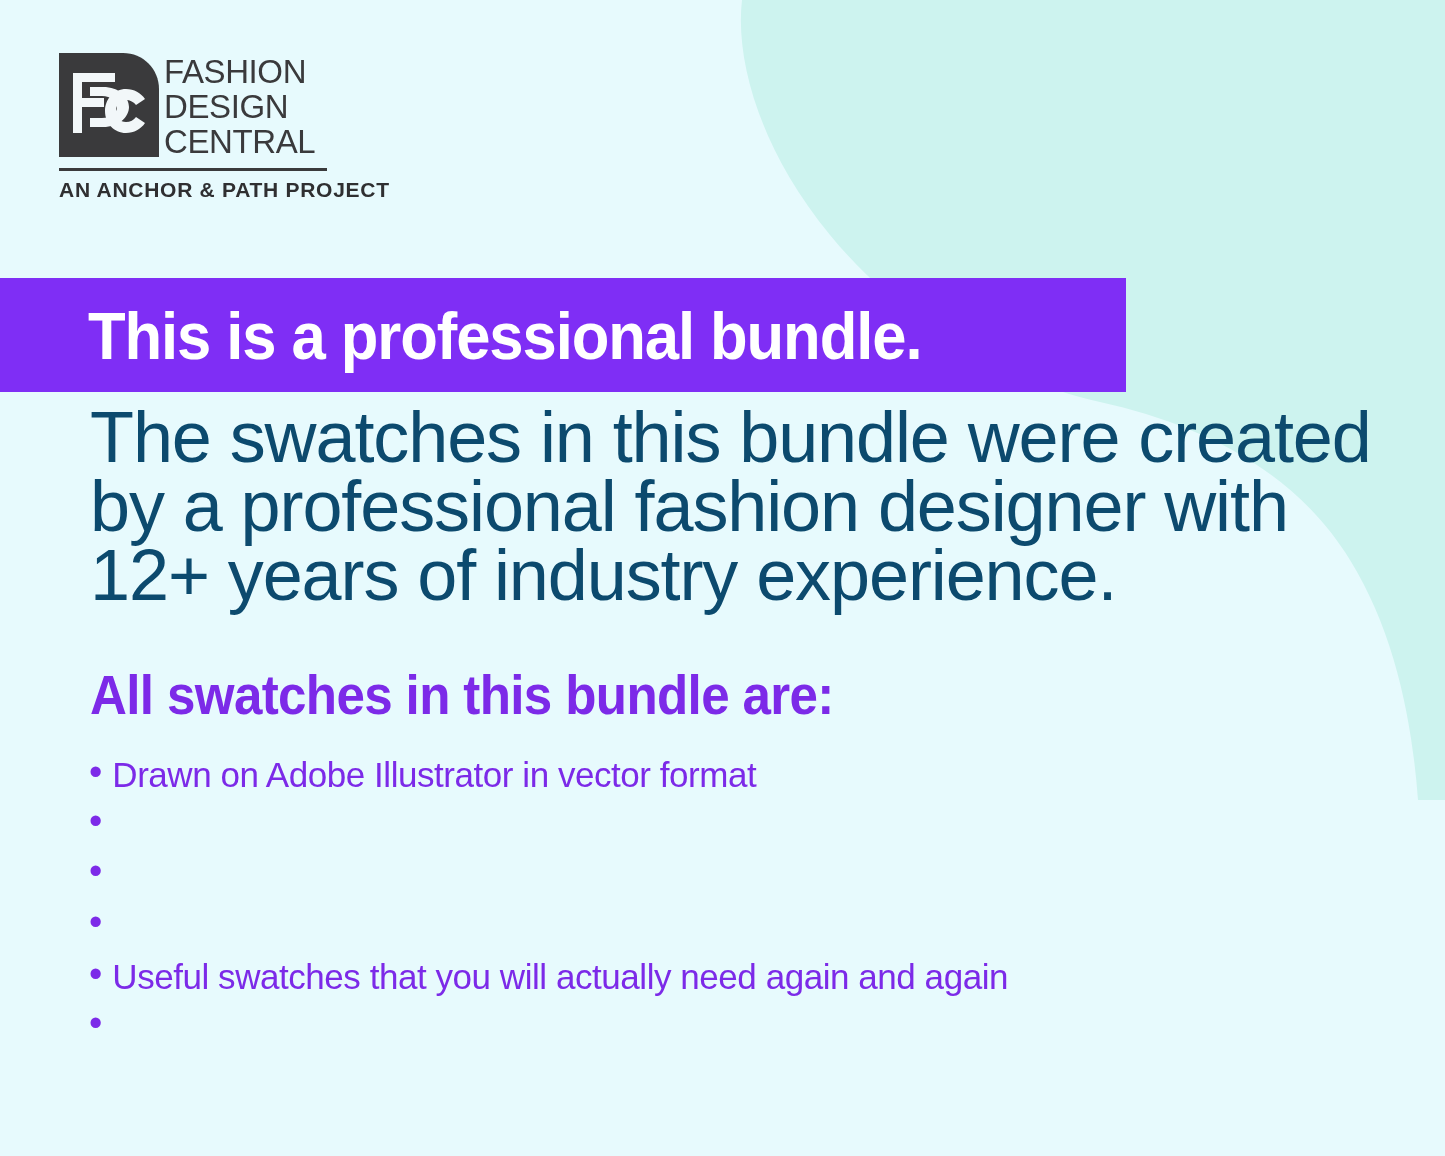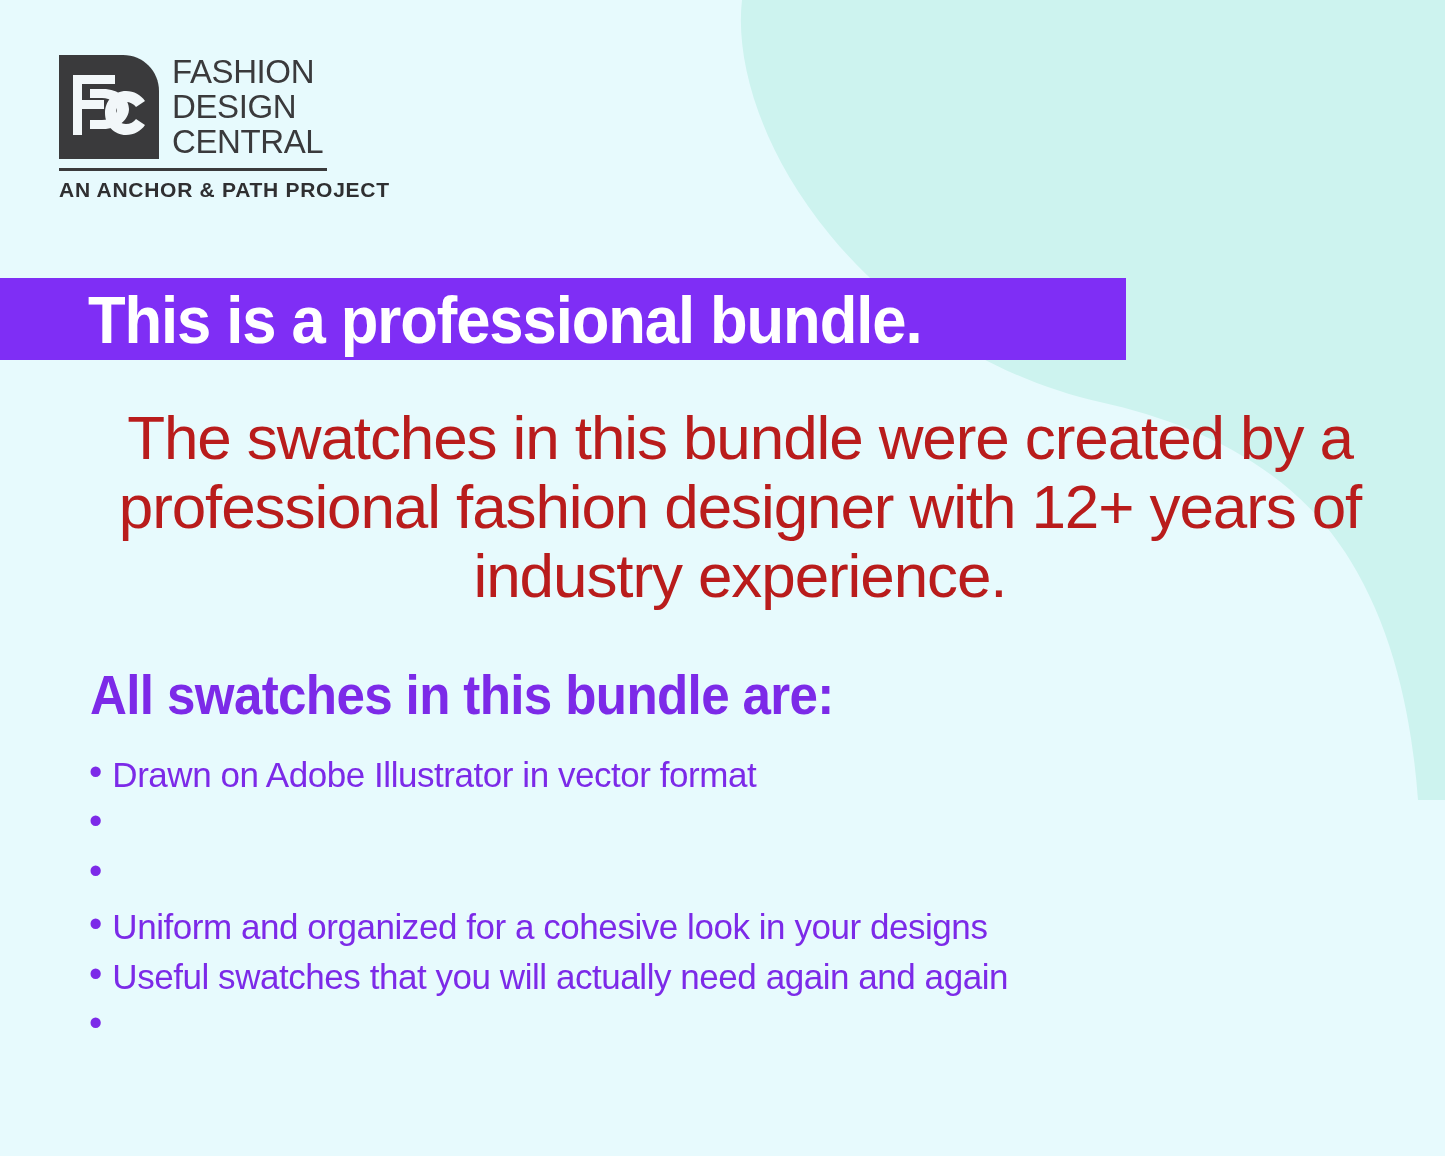--- a/index.html
+++ b/index.html
@@ -30,22 +30,22 @@
   
   #logo-lockup {
     position:absolute;
     left:59px;
     top:50px;
     z-index:5;
     width:268px;
   }
   #logo-top {
     display:flex;
-    align-items:flex-end;
-    gap:13px;
+    align-items:center;
+    gap:5px;
   }
   #logo-mark {
     width:100px;
     height:104px;
     flex:0 0 auto;
   }
   #logo-wordmark {
     padding-top:4px;
   }
   .wordmark-line {
@@ -72,21 +72,21 @@
     color:#2f2f31;
     white-space:nowrap;
   }
 
   
   #headline-banner {
     position:absolute;
     left:0;
     top:278px;
     width:1126px;
-    height:82px;
+    height:114px;
     background:#7f2ef5;
     z-index:4;
     display:flex;
     align-items:center;
   }
   #headline-text {
     display:block;
     margin-left:88px;
     color:#ffffff;
     font-family:"Liberation Sans Narrow","Liberation Sans", sans-serif;
@@ -99,26 +99,25 @@
     white-space:nowrap;
   }
 
   
   #intro-paragraph {
     position:absolute;
     left:90px;
     top:403px;
     width:1300px;
     z-index:4;
-    color:#b91c1c;
-    font-size:62px;
+    color:#0c4a6e;
+    font-size:72px;
     line-height:69px;
     letter-spacing:-1.1px;
     font-weight:400;
-    text-align:center;
   }
 
   
   #list-subheading {
     position:absolute;
     left:90px;
     top:666px;
     z-index:4;
     color:#7c2ae8;
     font-family:"Liberation Sans Narrow","Liberation Sans", sans-serif;
@@ -218,21 +217,20 @@
     <span class="bullet-label">Drawn on Adobe Illustrator in vector format</span>
   </li>
   <li>
     <span class="bullet-dot">•</span>
   </li>
   <li>
     <span class="bullet-dot">•</span>
   </li>
   <li>
     <span class="bullet-dot">•</span>
-    <span class="bullet-label">Uniform and organized for a cohesive look in your designs</span>
   </li>
   <li>
     <span class="bullet-dot">•</span>
     <span class="bullet-label">Useful swatches that you will actually need again and again</span>
   </li>
   <li>
     <span class="bullet-dot">•</span>
   </li>
 </ul>
 

